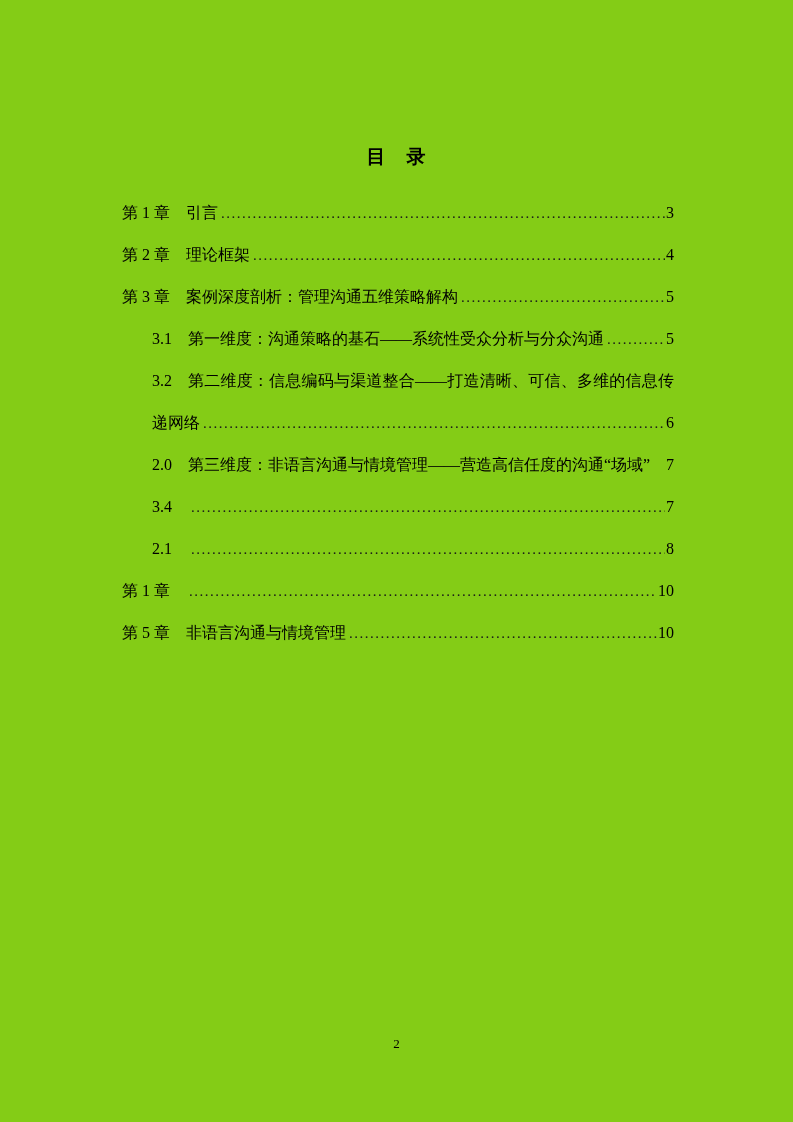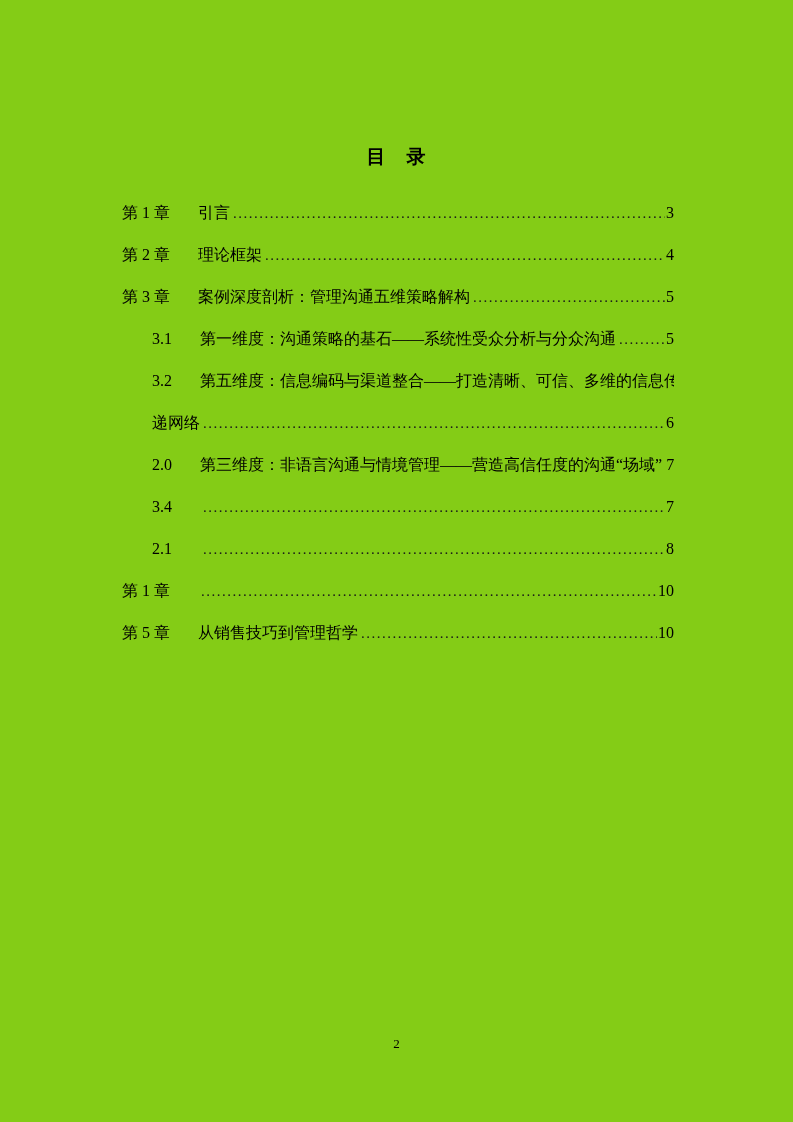--- a/index.html
+++ b/index.html
@@ -27,21 +27,21 @@
   }
   .toc-row {
     display: flex;
     align-items: baseline;
     height: 42px;
     line-height: 42px;
     font-size: 16px;
     white-space: nowrap;
   }
   .toc-row.section, .toc-row.continuation { padding-left: 30px; align-items: center; }
-  .num { white-space: pre; margin-right: 28px; flex: none; }
+  .num { white-space: pre; margin-right: 16px; flex: none; }
   .txt { flex: none; }
   .txt.justify {
     flex: 1 1 auto;
     min-width: 0;
     overflow: hidden;
     text-align: justify;
     text-align-last: justify;
   }
   .leader {
     flex: 1 1 auto;
@@ -94,21 +94,21 @@
         <span class="pagenum">5</span>
       </div>
       <div class="toc-row section">
         <span class="num">3.1</span>
         <span class="txt">第一维度：沟通策略的基石——系统性受众分析与分众沟通</span>
         <span class="leader dots"></span>
         <span class="pagenum">5</span>
       </div>
       <div class="toc-row section">
         <span class="num">3.2</span>
-        <span class="txt justify">第五维度：信息编码与渠道整合——打造清晰、可信、多维的信息传</span>
+        <span class="txt justify">第二维度：信息编码与渠道整合——打造清晰、可信、多维的信息传</span>
       </div>
       <div class="toc-row continuation">
         <span class="txt">递网络</span>
         <span class="leader dots"></span>
         <span class="pagenum">6</span>
       </div>
       <div class="toc-row section">
         <span class="num">2.0</span>
         <span class="txt">第三维度：非语言沟通与情境管理——营造高信任度的沟通“场域”</span>
         <span class="leader"></span>
@@ -124,20 +124,20 @@
         <span class="leader dots"></span>
         <span class="pagenum">8</span>
       </div>
       <div class="toc-row chapter">
         <span class="num">第 1 章</span>
         <span class="leader dots"></span>
         <span class="pagenum">10</span>
       </div>
       <div class="toc-row chapter">
         <span class="num">第 5 章</span>
-        <span class="txt">从销售技巧到管理哲学</span>
+        <span class="txt">非语言沟通与情境管理</span>
         <span class="leader dots"></span>
         <span class="pagenum">10</span>
       </div>
     </div>
 
   <div class="footer">2</div>
 </div>
 
 </body></html>

